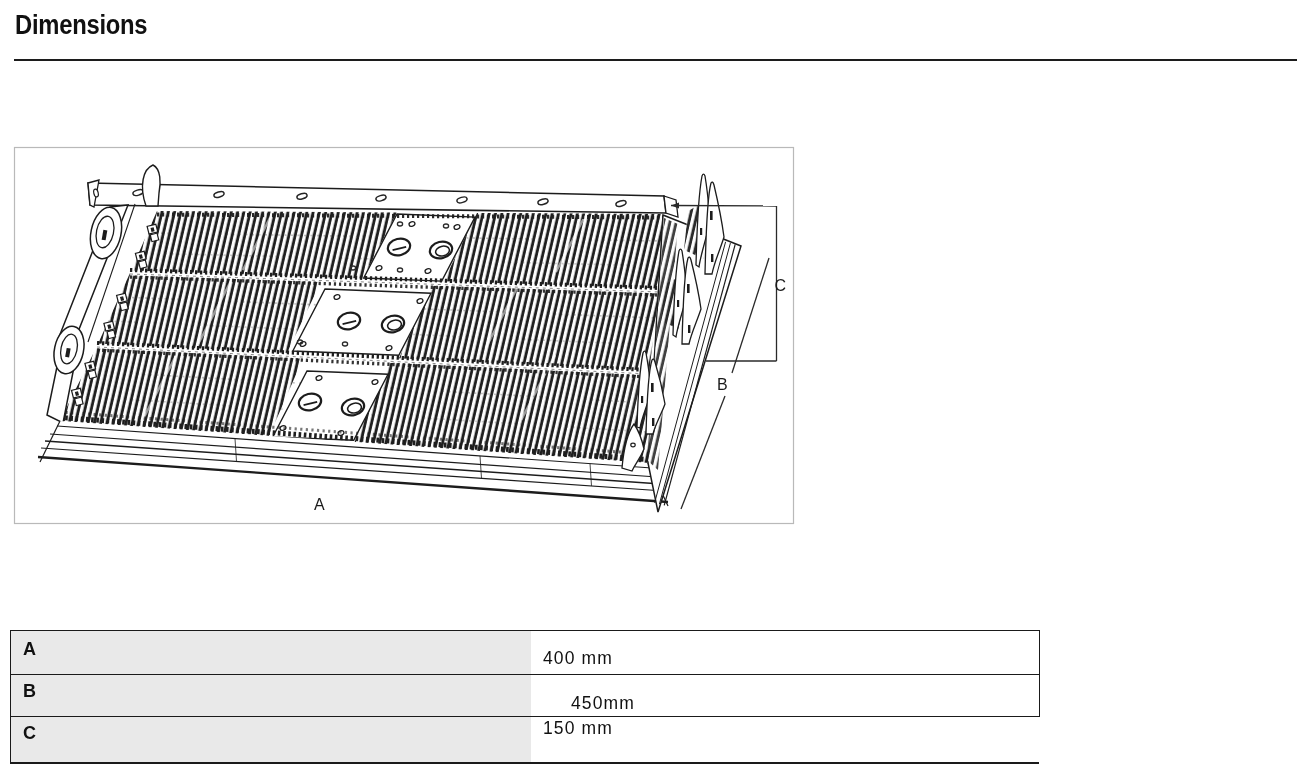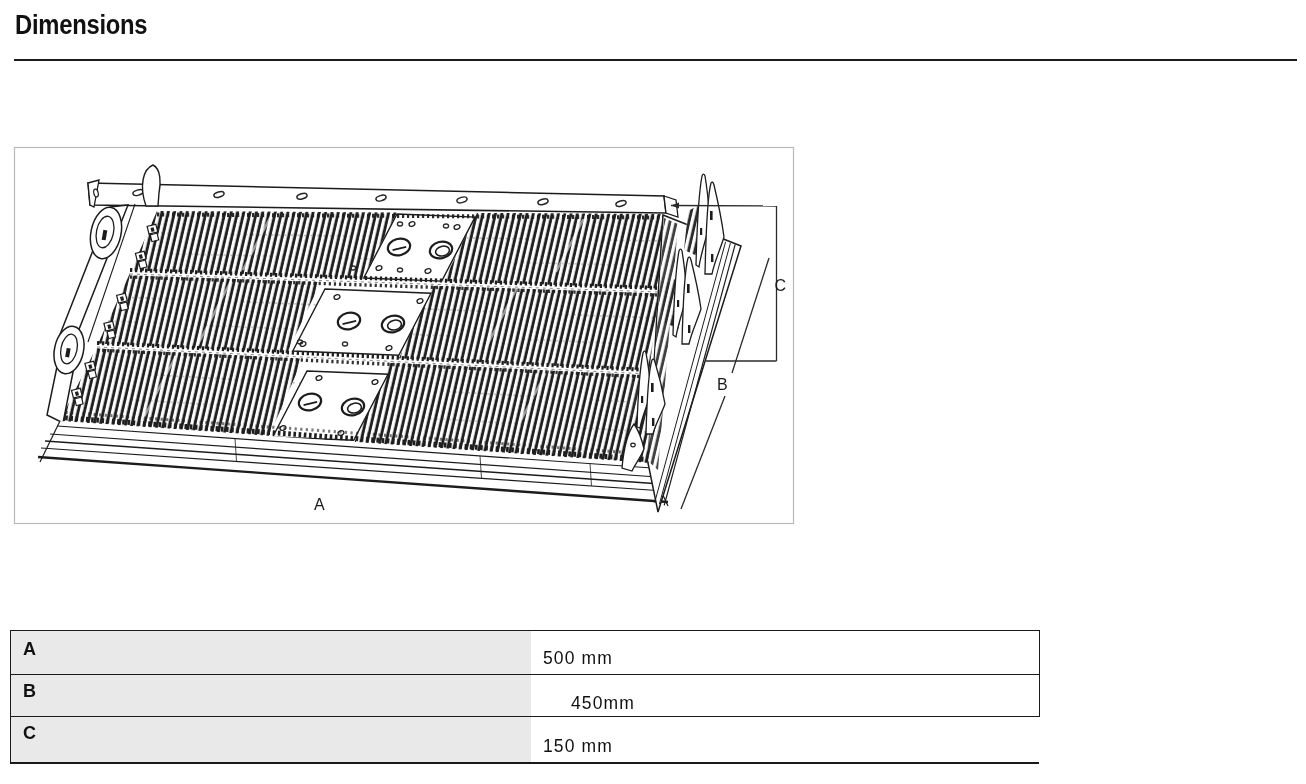--- a/index.html
+++ b/index.html
@@ -273,26 +273,26 @@
 </g>
 
 <text x="717" y="390" font-size="16" fill="#1a1a1a" font-family="Liberation Sans, sans-serif">B</text>
 
 <text x="314" y="510" font-size="16" fill="#1a1a1a" font-family="Liberation Sans, sans-serif">A</text>
 </svg>
 
 <div class="row" style="top:630px;height:44px;border:1.5px solid #1a1a1a;border-bottom:none;">
 <div class="cellg"></div>
 <div class="lab" style="top:8px;">A</div>
-<div class="val" style="top:17px;">500 mm</div>
+<div class="val" style="top:17px;">400 mm</div>
 </div>
 
 <div class="row" style="top:674px;height:42px;border:1.5px solid #1a1a1a;border-bottom:none;">
 <div class="cellg"></div>
 <div class="lab" style="top:6px;">B</div>
 <div class="val" style="top:18px;margin-left:28px;">450mm</div>
 </div>
 
 <div class="row" style="top:716px;height:45px;border-top:1.5px solid #1a1a1a;border-left:1.5px solid #1a1a1a;border-bottom:2px solid #1a1a1a;">
 <div class="cellg"></div>
 <div class="lab" style="top:6px;">C</div>
-<div class="val" style="top:19px;text-align:right;">150 mm</div>
+<div class="val" style="top:1px;text-align:right;">150 mm</div>
 </div>
 
 </body></html>

